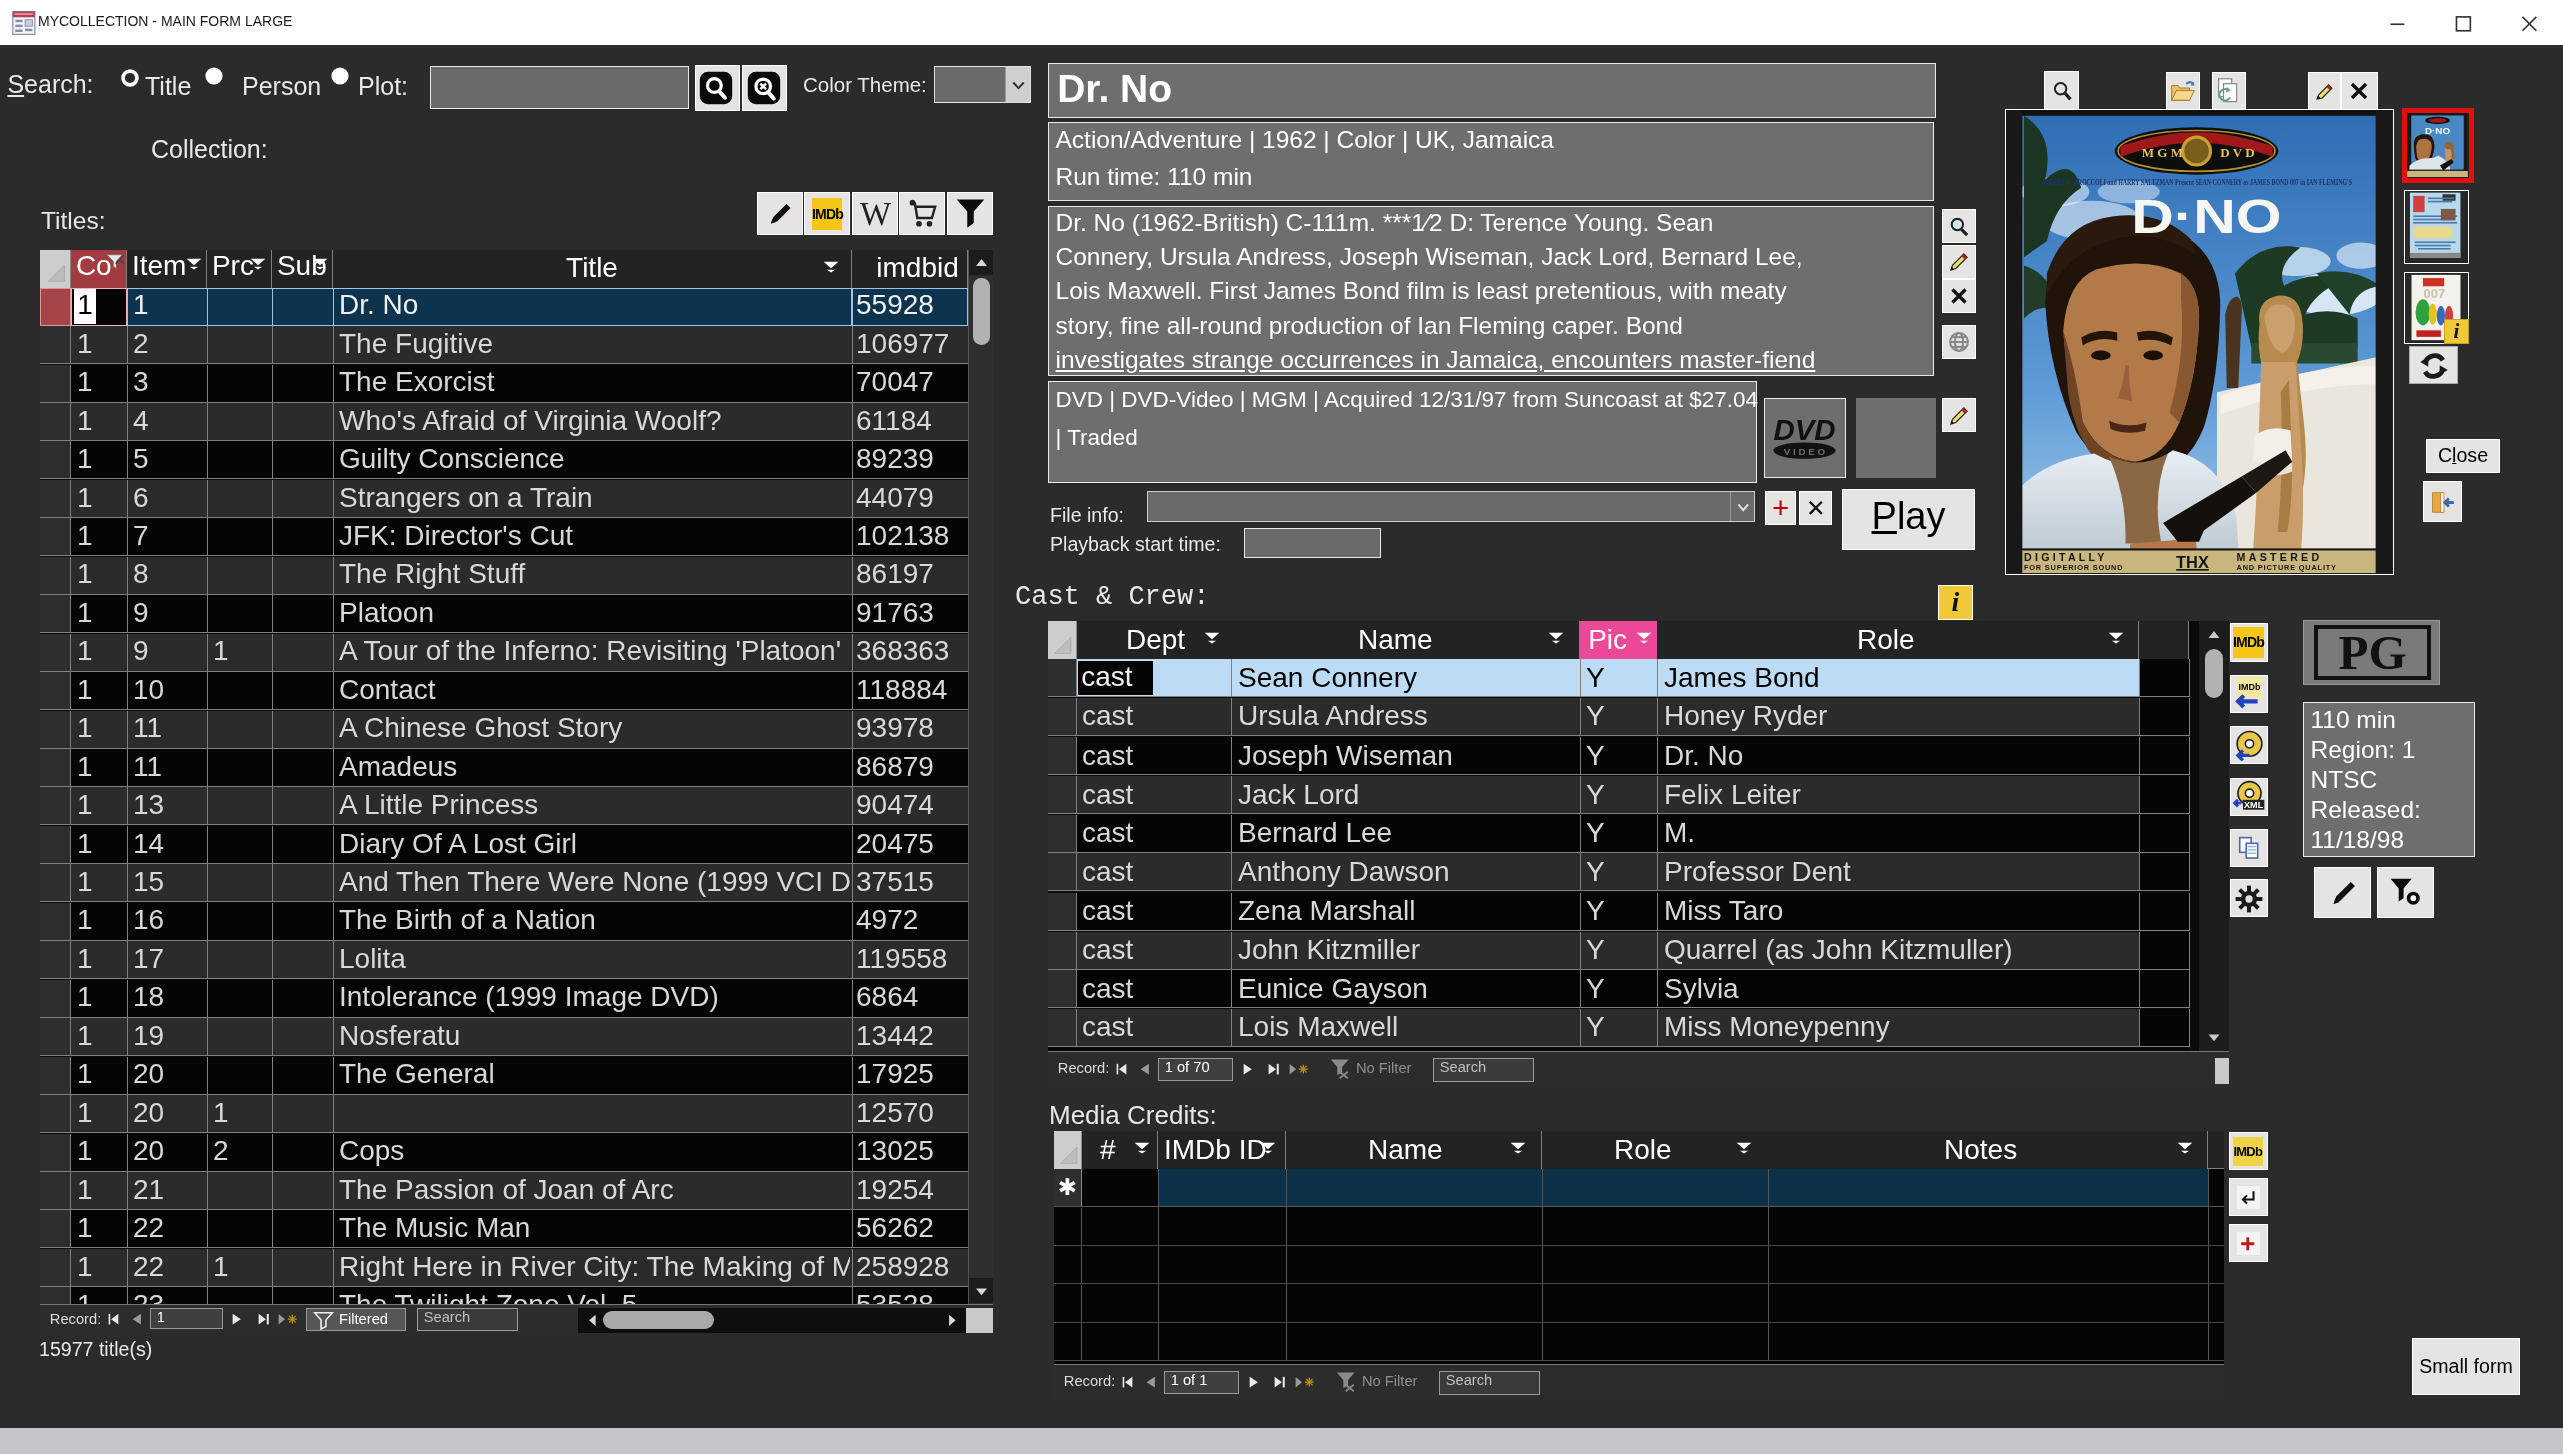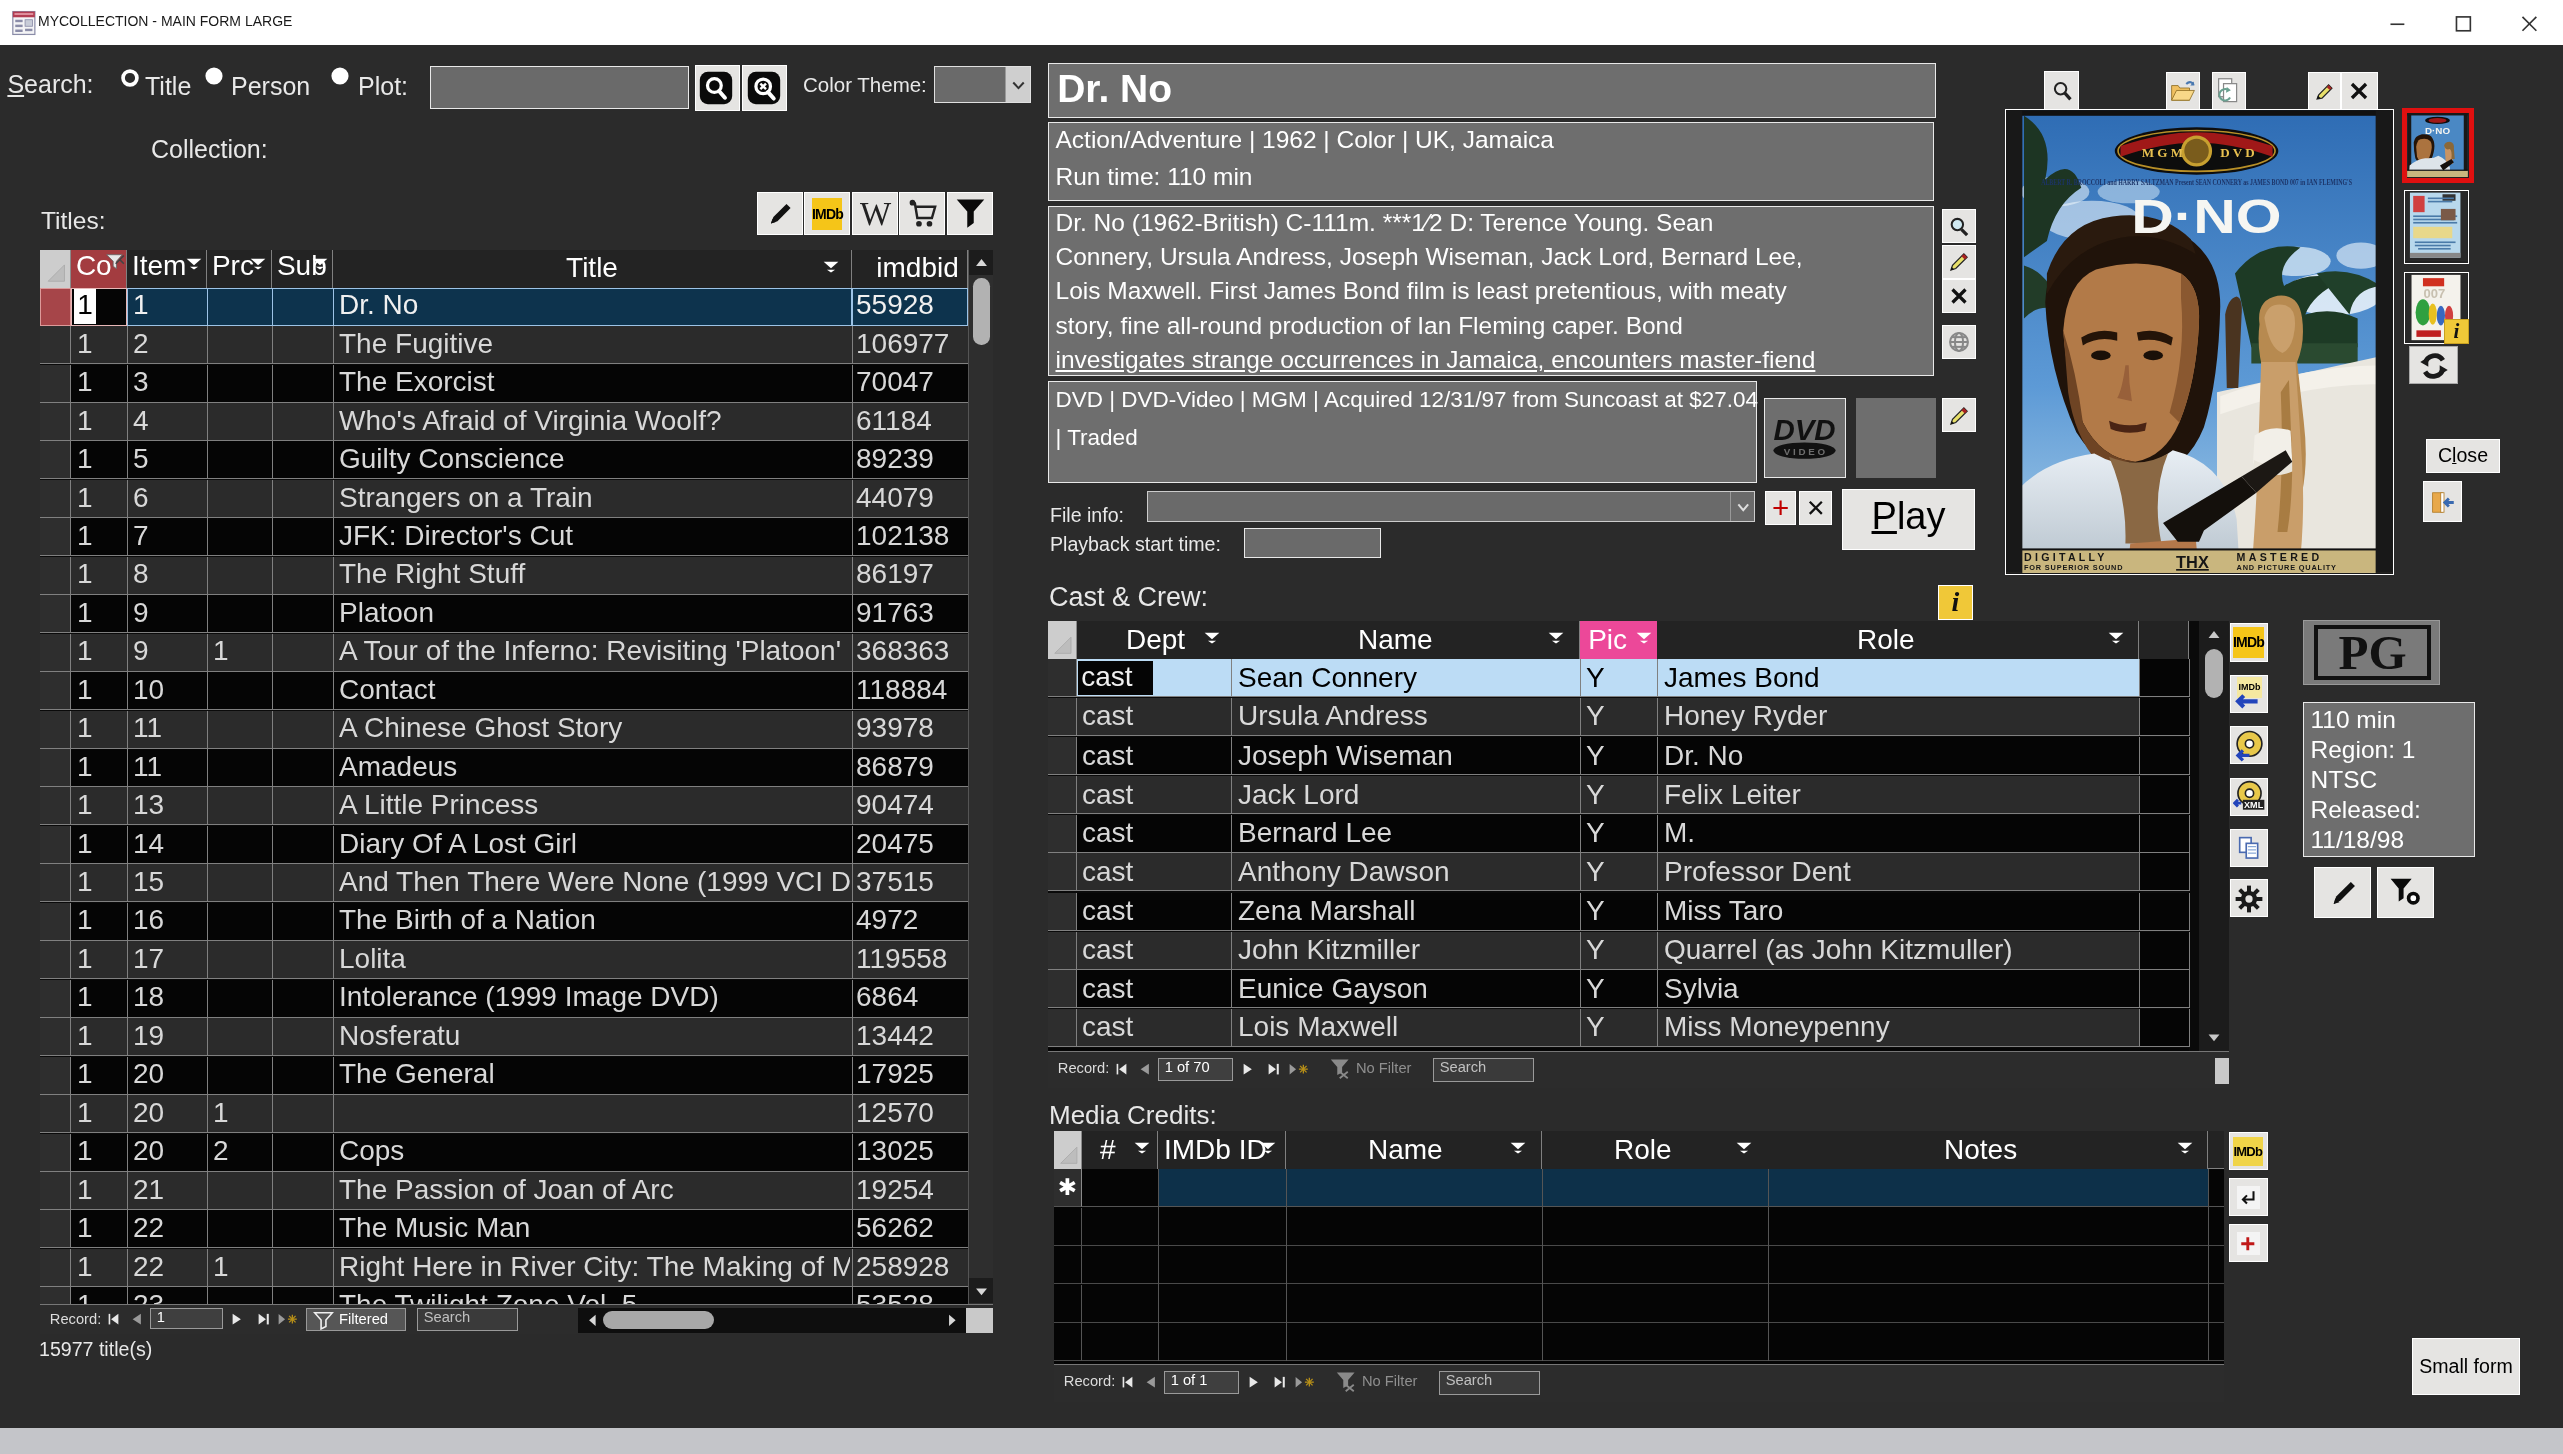--- a/index.html
+++ b/index.html
@@ -39,21 +39,21 @@
   </div>
 
   <div class="abs lbl" style="left:7.4px;top:70px;"><span style="text-decoration:underline">S</span>earch:</div>
   <svg class="abs" style="left:121px;top:69px;" width="19.6" height="19.6" viewBox="0 0 24 24">
       <circle cx="11" cy="11" r="8.5" fill="#2b2b2b" stroke="#fff" stroke-width="4.5"></circle>
     </svg>
   <div class="abs lbl" style="left:145px;top:72px;">Title</div>
   <svg class="abs" style="left:205px;top:67px;" width="19.6" height="19.6" viewBox="0 0 24 24">
       <circle cx="11" cy="11" r="10.5" fill="#fff"></circle>
     </svg>
-  <div class="abs lbl" style="left:231px;top:72px;text-align:right;">Person</div>
+  <div class="abs lbl" style="left:242px;top:72px;text-align:right;">Person</div>
   <svg class="abs" style="left:331px;top:67px;" width="19.6" height="19.6" viewBox="0 0 24 24">
       <circle cx="11" cy="11" r="10.5" fill="#fff"></circle>
     </svg>
   <div class="abs lbl" style="left:358px;top:72px;">Plot:</div>
   <div class="abs" style="left:430px;top:66px;width:259px;height:43px;background:#6a6a6a;border:1.6px solid #e9e9e9;"></div>
   <div class="abs btn" style="left:695px;top:65px;width:45px;height:46px;"></div>
   <svg class="abs" style="left:699px;top:71px;" width="34" height="34" viewBox="0 0 42 42">
     <rect x="1" y="1" width="40" height="40" rx="10" fill="#0a0a0a"></rect>
     <circle cx="19" cy="18" r="8.5" fill="none" stroke="#fff" stroke-width="4"></circle>
     <line x1="25" y1="25" x2="32" y2="33" stroke="#fff" stroke-width="5" stroke-linecap="round"></line>
@@ -584,21 +584,21 @@
   <div class="abs btn" style="left:1799px;top:491px;width:33px;height:34px;"></div>
   <svg class="abs" style="left:1806px;top:498px;" width="19.6" height="19.6" viewBox="0 0 26 26">
       <path d="M5 5 L21 21 M21 5 L5 21" stroke="#111" stroke-width="3"></path>
     </svg>
   <div class="abs btn" style="left:1842px;top:489px;width:133px;height:61px;text-align:center;">
     <div style="font-size:38px;color:#000;margin-top:4.9px;"><span style="text-decoration:underline">P</span>lay</div>
   </div>
   <div class="abs lbl" style="left:1050px;top:533px;font-size:19.6px;">Playback start time:</div>
   <div class="abs" style="left:1244px;top:528px;width:137px;height:29.5px;background:#6a6a6a;border:1.6px solid #e9e9e9;"></div>
 
-  <div class="abs lbl" style="left:1049px;top:582px;font-size:27px;">Cast &amp; Crew:</div>
+  <div class="abs lbl" style="left:1015px;top:582px;font-size:27px;font-family:Liberation Mono, monospace;">Cast &amp; Crew:</div>
   <div class="abs" style="left:1938px;top:585px;width:35px;height:35px;background:#f0c838;border:1.6px solid #fff;text-align:center;">
     <div style="font-family:'Liberation Serif',serif;font-style:italic;font-weight:bold;font-size:28px;color:#111;">i</div>
   </div>
   <div class="abs" style="left:1048px;top:621px;width:1181px;height:467px;">
       <div class="abs" style="left:0;top:0;width:1181px;height:467px;overflow:hidden;background:#0a0a0a;">
         <div class="abs" style="left:0;top:0;width:1141px;height:38px;background:#232323;border-bottom:0.8px solid #808080;"></div>
         <div class="abs" style="left:0;top:0;width:29px;height:38px;background:#cdcdcd;border-right:0.8px solid #8a8a8a;"><svg width="29" height="38" viewBox="0 0 35 47">
             <path d="M8 40 L28 40 L28 20 Z" fill="#bdbdbd" stroke="#a8a8a8"></path>
           </svg></div>
         <div class="abs" style="left:29px;top:0;width:155px;height:38px;background:#232323;border-right:0.8px solid #808080;color:#fff;font-size:28px;"><span style="margin-left:49px;line-height:37px;">Dept</span></div>

